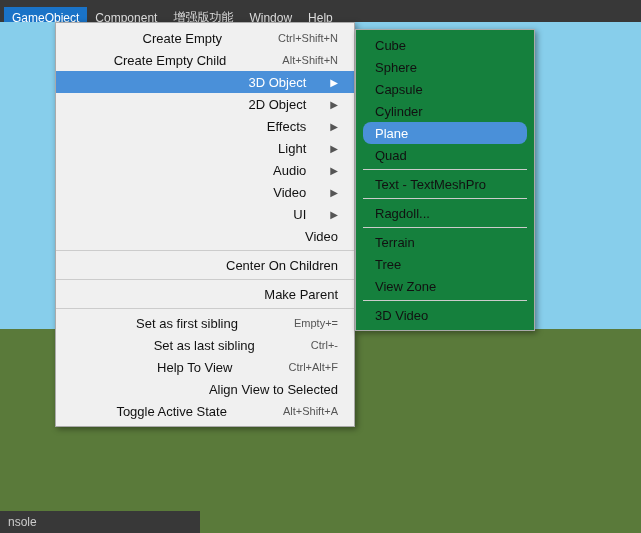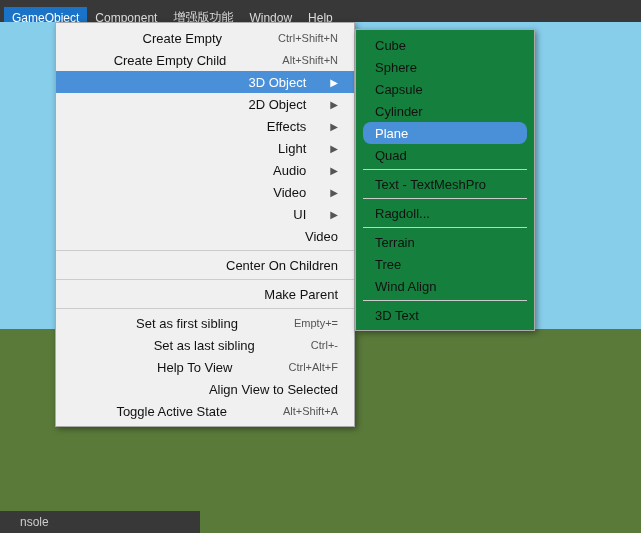--- a/index.html
+++ b/index.html
@@ -119,21 +119,21 @@
     
     .console-bar {
       position: absolute;
       bottom: 0;
       left: 0;
       width: 200px;
       height: 22px;
       background: #383838;
       display: flex;
       align-items: center;
-      padding: 0 20px;
+      padding: 0 8px;
       z-index: 10;
     }
     .console-label {
       color: #ccc;
       font-size: 12px;
     }
 
     
     .menus-wrapper {
       position: absolute;
@@ -280,26 +280,26 @@
 
     <div class="dropdown-separator"></div>
 
     <div class="submenu-item">
       <span>Terrain</span>
     </div>
     <div class="submenu-item">
       <span>Tree</span>
     </div>
     <div class="submenu-item">
-      <span>Wind Align</span>
-    </div>
-
-    <div class="dropdown-separator"></div>
-
-    <div class="submenu-item">
-      <span>3D Text</span>
+      <span>View Zone</span>
+    </div>
+
+    <div class="dropdown-separator"></div>
+
+    <div class="submenu-item">
+      <span>3D Video</span>
     </div>
   </div>
 </div>
 
 <div class="console-bar">
   <span class="console-label">nsole</span>
 </div>
 
 </body></html>

